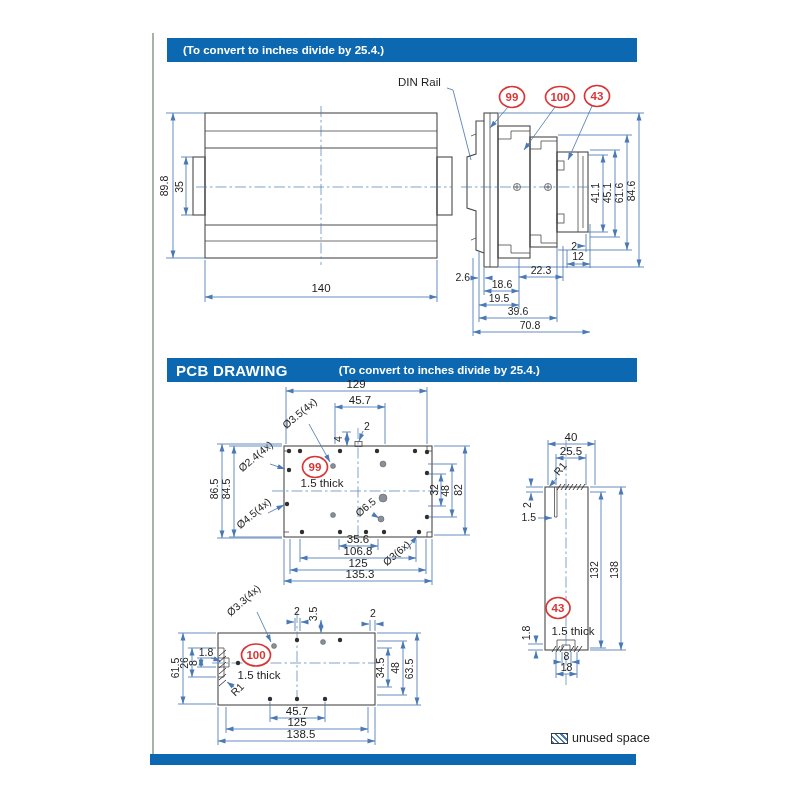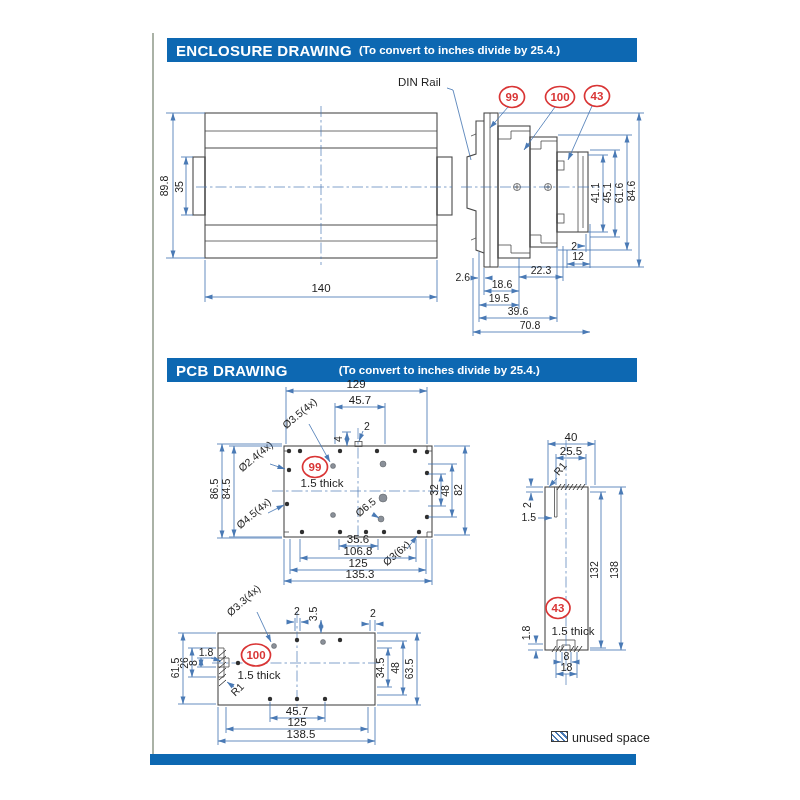--- a/index.html
+++ b/index.html
@@ -5,21 +5,21 @@
   html,body{margin:0;padding:0;background:#fff;}
   .page{position:relative;width:800px;height:800px;background:#fff;overflow:hidden;
         font-family:"Liberation Sans",sans-serif;}
   .edge-line{position:absolute;left:152px;top:33px;width:2px;height:722px;background:#aab2a6;}
   .hdr{position:absolute;left:167px;width:470px;height:24px;background:#0d68b2;color:#fff;
        display:flex;align-items:center;padding-left:9px;box-sizing:border-box;}
   .hdr .t{font-weight:bold;font-size:15px;letter-spacing:.3px;}
   .hdr .n{font-weight:bold;font-size:11.5px;margin-left:7px;}
   .hdr1{top:38px;} .hdr2{top:358px;gap:44px;}
   .bottombar{position:absolute;left:150px;top:754px;width:486px;height:11px;background:#0d68b2;}
-  .legend{position:absolute;left:551px;top:731px;display:flex;align-items:flex-start;gap:4px;
+  .legend{position:absolute;left:551px;top:731px;display:flex;align-items:center;gap:4px;
           font-size:12.5px;color:#222;}
   .swatch{display:inline-block;width:17px;height:11px;border:1px solid #3a3a3a;box-sizing:border-box;
           background:repeating-linear-gradient(45deg,#4a7ab5 0 1.5px,#fff 1.5px 4px);}
   svg{position:absolute;left:0;top:0;}
   .ol{stroke:#4a4a4a;stroke-width:1.1;fill:none;}
   .ol2{stroke:#4a4a4a;stroke-width:0.8;fill:none;}
   .dim{stroke:#4a7ab5;stroke-width:0.85;fill:none;}
   .cl{stroke:#4a7ab5;stroke-width:0.7;fill:none;stroke-dasharray:11 3 2.5 3;}
   .dt{font:10.5px "Liberation Sans",sans-serif;fill:#1e1e1e;}
   .dtb{font:11.5px "Liberation Sans",sans-serif;fill:#1e1e1e;}
@@ -30,21 +30,20 @@
   .cot{font:bold 11.5px "Liberation Sans",sans-serif;fill:#d93535;text-anchor:middle;}
   .hl{stroke:#2f2f2f;stroke-width:0.9;}
 </style>
 </head>
 <body>
 
 <div class="page">
   <div class="edge-line"></div>
 
   <div class="hdr hdr1">
-    <span class="t">ENCLOSURE DRAWING</span>
     <span class="n">(To convert to inches divide by 25.4.)</span>
   </div>
   <div class="hdr hdr2">
     <span class="t">PCB DRAWING</span>
     <span class="n">(To convert to inches divide by 25.4.)</span>
   </div>
 
   <svg width="800" height="800" viewBox="0 0 800 800">
     <defs>
       <marker id="ah" markerUnits="userSpaceOnUse" markerWidth="9" markerHeight="7" refX="8" refY="3" orient="auto-start-reverse">

